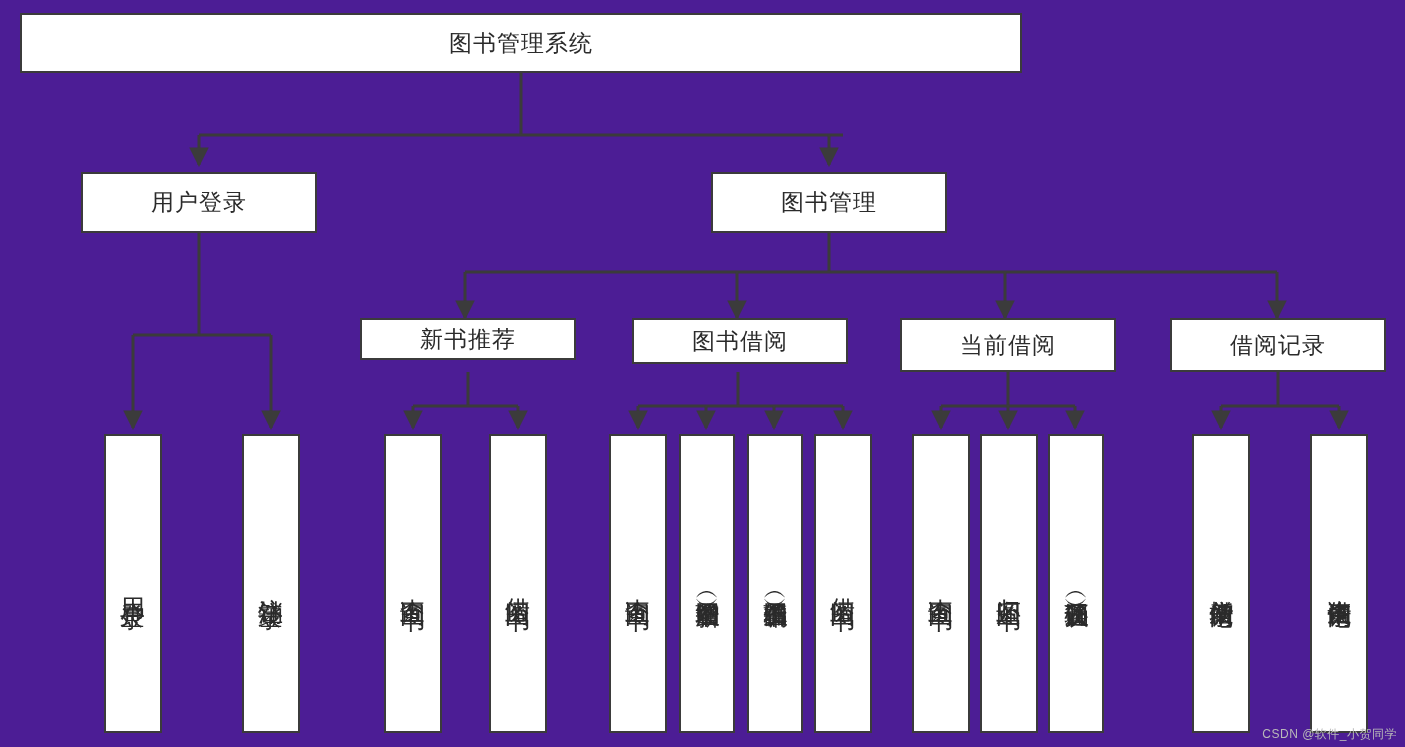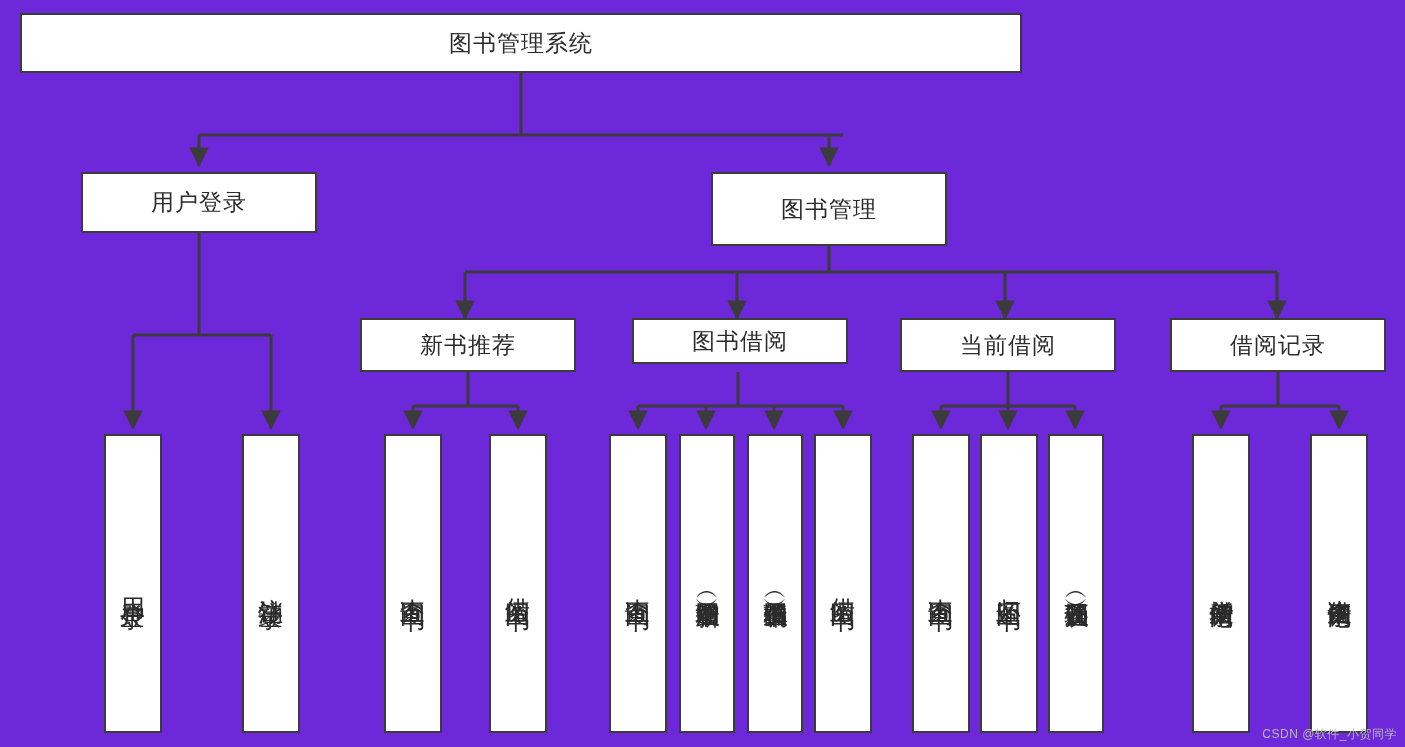--- a/index.html
+++ b/index.html
@@ -7,21 +7,21 @@
     padding: 0;
     background: #ffffff;
   }
   body {
     font-family: "Liberation Sans", "DejaVu Sans", sans-serif;
   }
   #canvas {
     position: relative;
     width: 1405px;
     height: 747px;
-    background: #6d28d9;
+    background: #4c1d95;
     overflow: hidden;
   }
   #wires {
     position: absolute;
     left: 0;
     top: 0;
     width: 1405px;
     height: 747px;
     pointer-events: none;
   }
@@ -124,25 +124,25 @@
     </g>
   </svg>
 
   <div class="node root" style="left:20px; top:13px; width:1002px; height:60px;">
     <span>图书管理系统</span>
   </div>
 
   <div class="node horiz" style="left:81px; top:172px; width:236px; height:61px;">
     <span>用户登录</span>
   </div>
-  <div class="node horiz" style="left:711px; top:172px; width:236px; height:74px;">
+  <div class="node horiz" style="left:711px; top:172px; width:236px; height:61px;">
     <span>图书管理</span>
   </div>
 
-  <div class="node horiz" style="left:360px; top:318px; width:216px; height:54px;">
+  <div class="node horiz" style="left:360px; top:318px; width:216px; height:42px;">
     <span>新书推荐</span>
   </div>
   <div class="node horiz" style="left:632px; top:318px; width:216px; height:46px;">
     <span>图书借阅</span>
   </div>
   <div class="node horiz" style="left:900px; top:318px; width:216px; height:54px;">
     <span>当前借阅</span>
   </div>
   <div class="node horiz" style="left:1170px; top:318px; width:216px; height:54px;">
     <span>借阅记录</span>

